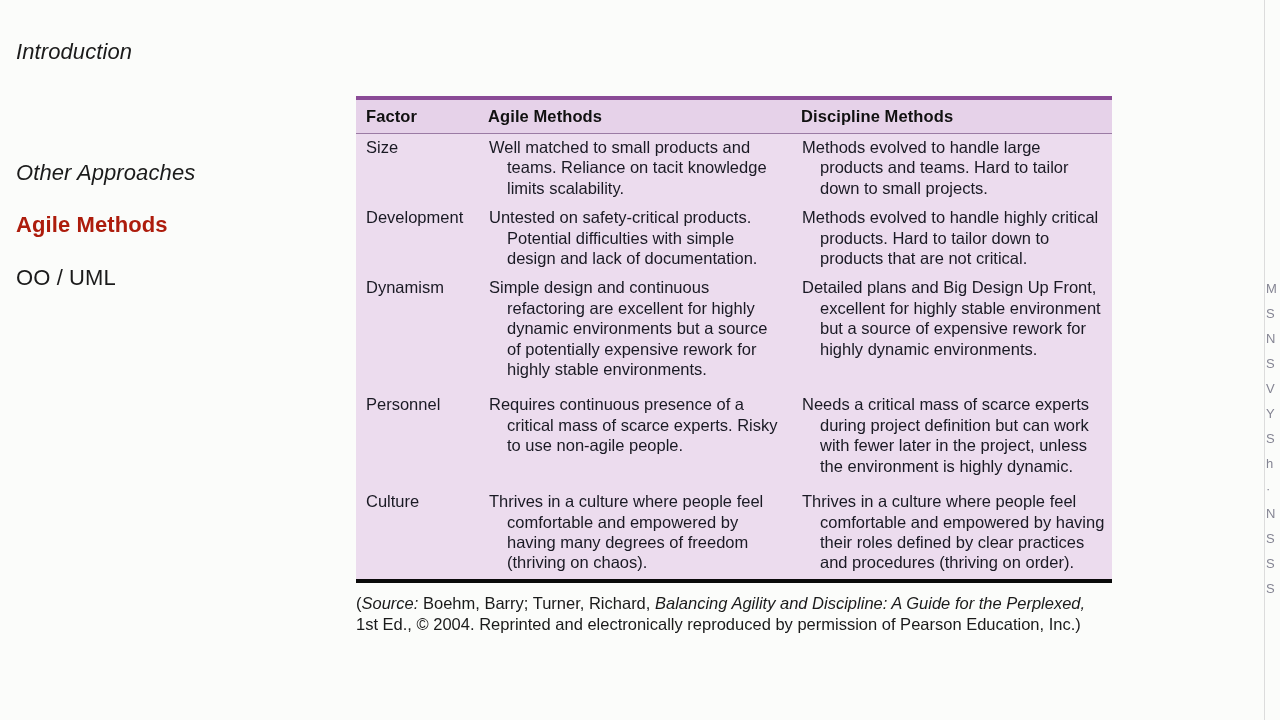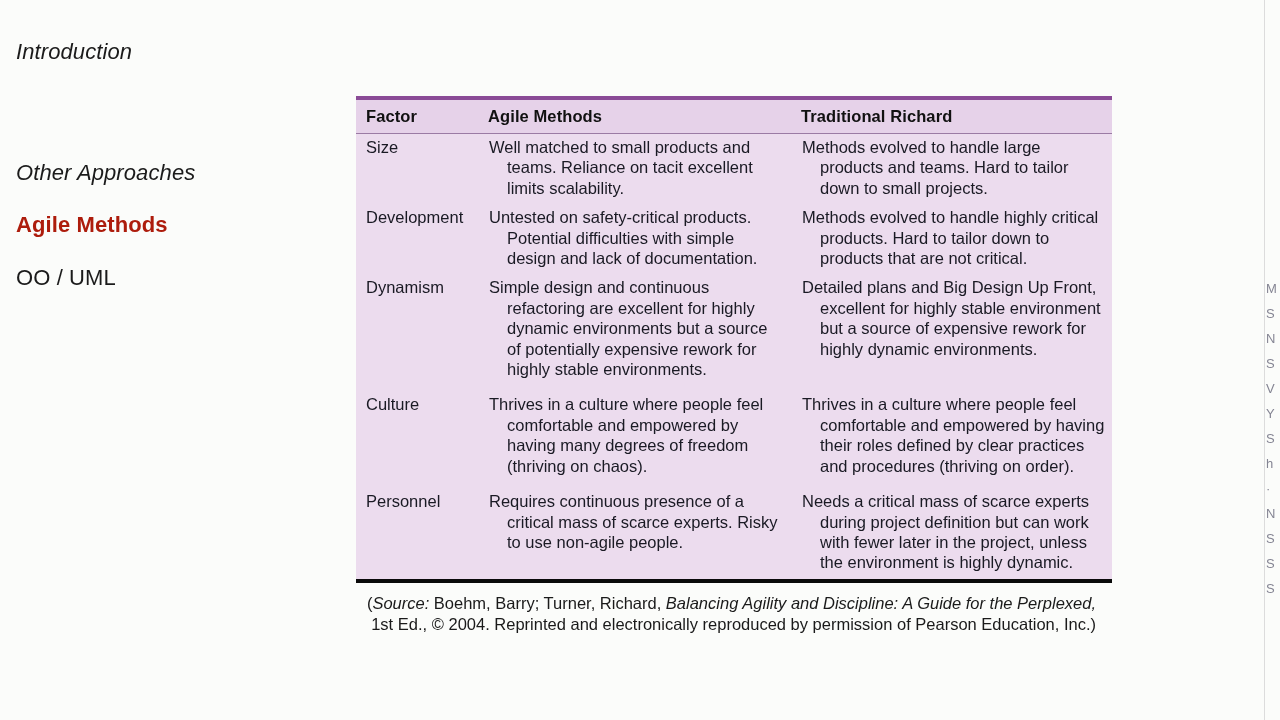--- a/index.html
+++ b/index.html
@@ -93,21 +93,20 @@
   }
   table.cmp tbody tr.spaced td { padding-top: 9px; }
 
   
   #source {
     margin-top: 10px;
     width: 740px;
     font-size: 16.5px;
     line-height: 21px;
     color: #1a1a1a;
-    text-align: right;
   }
   #source i { font-style: italic; }
 
   
   #right-divider {
     position: absolute;
     left: 1264px;
     top: 0;
     width: 1px;
     height: 720px;
@@ -151,49 +150,49 @@
     <table class="cmp">
       <colgroup>
         <col class="c-factor">
           <col class="c-agile">
           <col class="c-trad">
       </colgroup>
       <thead>
         <tr>
           <th>Factor</th>
           <th>Agile Methods</th>
-          <th>Traditional Richard</th>
+          <th>Discipline Methods</th>
         </tr>
       </thead>
       <tbody>
         <tr>
           <td class="factor">Size</td>
-          <td class="body-cell">Well matched to small products and teams. Reliance on tacit excellent limits scalability.</td>
+          <td class="body-cell">Well matched to small products and teams. Reliance on tacit knowledge limits scalability.</td>
           <td class="body-cell">Methods evolved to handle large products and teams. Hard to tailor down to small projects.</td>
         </tr>
         <tr>
           <td class="factor">Development</td>
           <td class="body-cell">Untested on safety-critical products. Potential difficulties with simple design and lack of documentation.</td>
           <td class="body-cell">Methods evolved to handle highly critical products. Hard to tailor down to products that are not critical.</td>
         </tr>
         <tr>
           <td class="factor">Dynamism</td>
           <td class="body-cell">Simple design and continuous refactoring are excellent for highly dynamic environments but a source of potentially expensive rework for highly stable environments.</td>
           <td class="body-cell">Detailed plans and Big Design Up Front, excellent for highly stable environment but a source of expensive rework for highly dynamic environments.</td>
+        </tr>
+        <tr class="spaced">
+          <td class="factor">Personnel</td>
+          <td class="body-cell">Requires continuous presence of a critical mass of scarce experts. Risky to use non-agile people.</td>
+          <td class="body-cell">Needs a critical mass of scarce experts during project definition but can work with fewer later in the project, unless the environment is highly dynamic.</td>
         </tr>
         <tr class="spaced">
           <td class="factor">Culture</td>
           <td class="body-cell">Thrives in a culture where people feel comfortable and empowered by having many degrees of freedom (thriving on chaos).</td>
           <td class="body-cell">Thrives in a culture where people feel comfortable and empowered by having their roles defined by clear practices and procedures (thriving on order).</td>
         </tr>
-        <tr class="spaced">
-          <td class="factor">Personnel</td>
-          <td class="body-cell">Requires continuous presence of a critical mass of scarce experts. Risky to use non-agile people.</td>
-          <td class="body-cell">Needs a critical mass of scarce experts during project definition but can work with fewer later in the project, unless the environment is highly dynamic.</td>
-        </tr>
       </tbody>
     </table>
   </div>
 
   <div id="source"><span>(</span><i>Source:</i><span> Boehm, Barry; Turner, Richard, </span><i>Balancing Agility and Discipline: A Guide for the Perplexed,</i><span> 1st Ed., © 2004. Reprinted and electronically reproduced by permission of Pearson Education, Inc.)</span></div>
 
 </section>
 
 <div id="right-divider"></div>
 <div id="right-clip">

